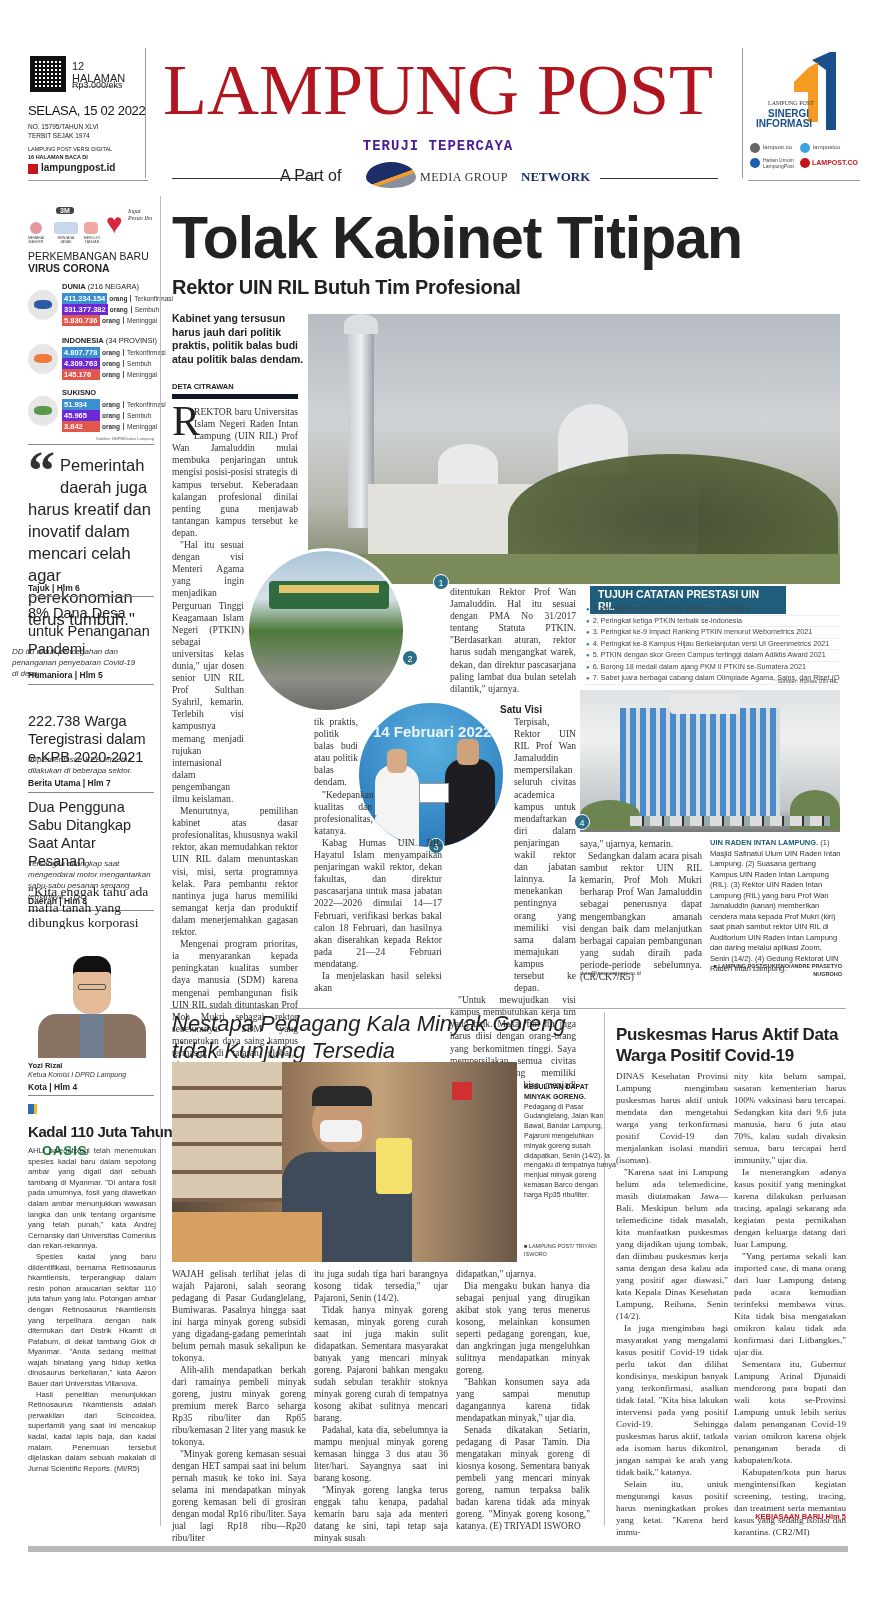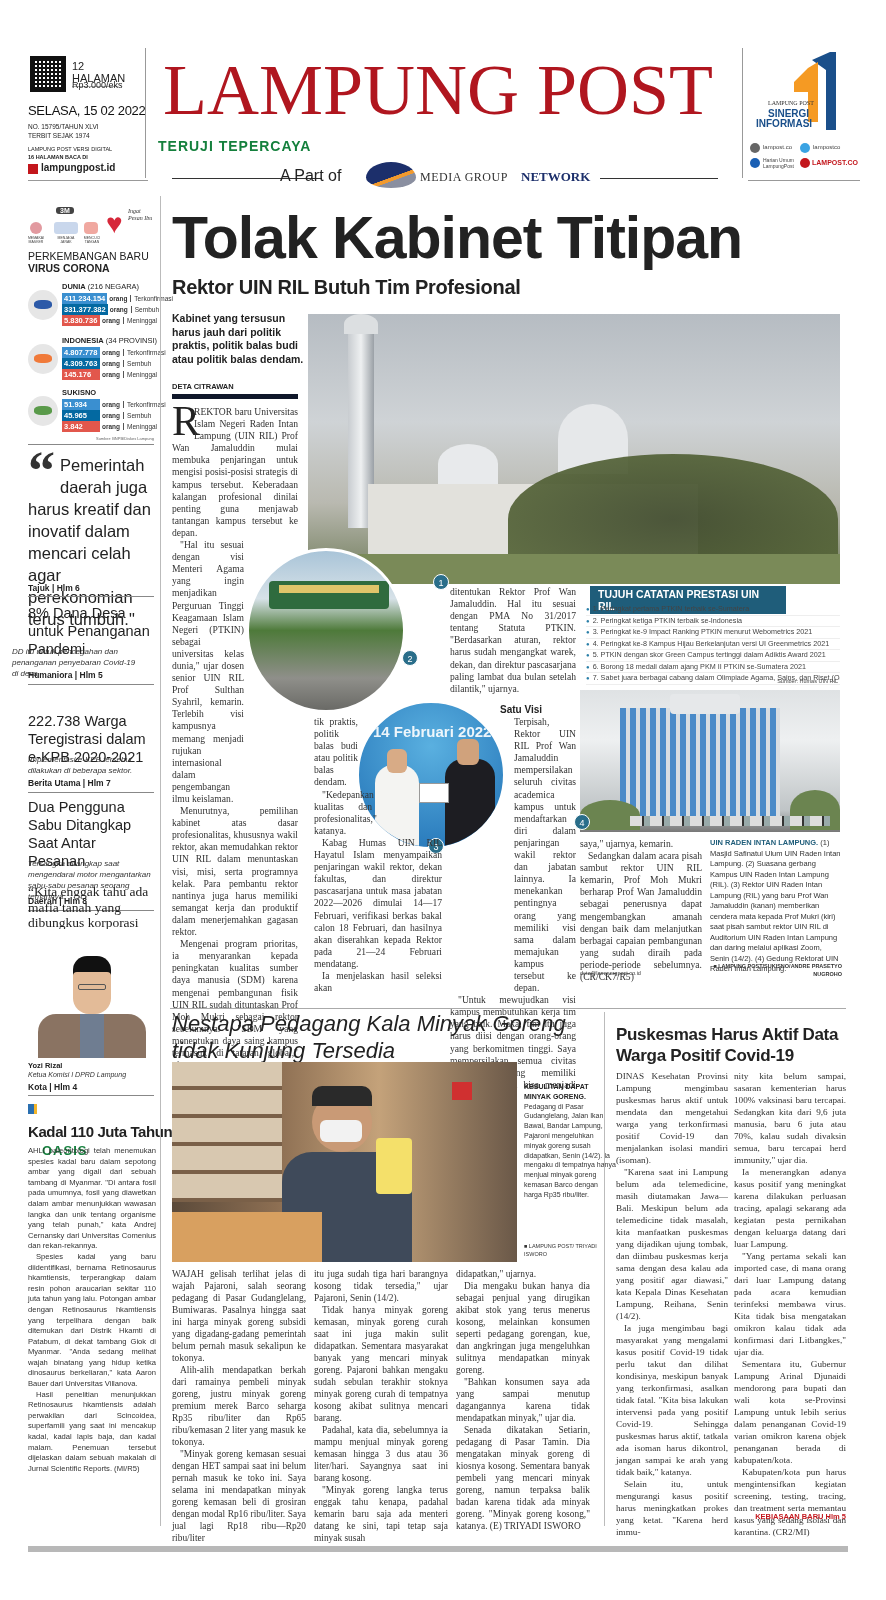--- a/index.html
+++ b/index.html
@@ -14,21 +14,21 @@
   .vr { position: absolute; width: 1px; background: #999; }
 
   
   .qr { width: 36px; height: 36px; background:
       linear-gradient(90deg,#111 25%,transparent 25%,transparent 50%,#111 50%,#111 75%,transparent 75%) 0 0/8px 8px,
       linear-gradient(#111 25%,transparent 25%,transparent 50%,#111 50%,#111 75%,transparent 75%) 0 0/8px 8px;
       border: 3px solid #111; }
   .masthead-title { font-family: "Liberation Serif", serif; font-size: 72px; color: #b0161f; letter-spacing: 0px; line-height: 1; font-variant: small-caps; font-weight: normal; }
   .covid-bar { display: inline-block; color: #fff; font-size: 7.5px; font-weight: bold; padding: 1px 2px; margin-right: 2px; min-width: 38px; }
   .blue-bar { background: #3a8fd0; }
-  .green-bar { background: #0369a1; }
+  .green-bar { background: #6d28d9; }
   .red-bar { background: #e2574c; }
   .globe { width: 30px; height: 30px; border-radius: 50%; background: #e6e6e6; position: absolute; }
   .quote-big { font-family: "Liberation Sans", sans-serif; font-size: 16.5px; line-height: 22px; color: #222; }
   .side-head { font-family: "Liberation Sans", sans-serif; font-size: 14.5px; line-height: 18px; color: #222; }
   .side-desc { font-family: "Liberation Sans", sans-serif; font-style: italic; font-size: 8px; line-height: 11px; color: #333; }
   .side-sec { font-family: "Liberation Sans", sans-serif; font-weight: bold; font-size: 8.5px; color: #222; }
   .photo { position: absolute; overflow: hidden; }
   .prestasi-list li { list-style: none; font-family: Liberation Sans, sans-serif; font-size: 7.2px; line-height: 10.5px; color: #444; white-space: nowrap; border-bottom: 1px solid #eee; }
   .prestasi-list li::before { content: "●"; color: #2a7fa8; margin-right: 3px; font-size: 6px; }
   .caption { font-family: "Liberation Sans", sans-serif; font-size: 7.5px; line-height: 10.5px; color: #333; }
@@ -46,21 +46,21 @@
 <div class="abs sans" style="left:28px;top:123px;font-size:6.5px;color:#222;">NO. 15795/TAHUN XLVI</div>
 <div class="abs sans" style="left:28px;top:132px;font-size:6.5px;color:#222;">TERBIT SEJAK 1974</div>
 <div class="abs sans" style="left:28px;top:146px;font-size:5.5px;color:#222;">LAMPUNG POST VERSI DIGITAL</div>
 <div class="abs sans" style="left:28px;top:154px;font-size:5.5px;color:#222;font-weight:bold;">16 HALAMAN BACA DI</div>
 <div class="abs" style="left:28px;top:164px;width:10px;height:10px;background:#c3161c;"></div>
 <a class="abs sans" style="left:41px;top:162px;font-size:10px;font-weight:bold;color:#222;text-decoration:none;">lampungpost.id</a>
 <div class="hr" style="left:28px;top:180px;width:120px;background:#999;"></div>
 <div class="vr" style="left:145px;top:48px;height:130px;"></div>
 
 <div class="abs masthead-title" style="left:158px;top:54px;width:560px;text-align:center;">LAMPUNG POST</div>
-<div class="abs sans" style="left:158px;top:138px;width:560px;text-align:left;font-size:14px;font-weight:bold;letter-spacing:1px;color:#15803d;">TERUJI TEPERCAYA</div>
+<div class="abs sans" style="left:158px;top:138px;width:560px;text-align:center;font-size:14px;font-weight:bold;letter-spacing:1px;color:#4c1d95;font-family:Liberation Mono, monospace;">TERUJI TEPERCAYA</div>
 <div class="hr" style="left:172px;top:178px;width:150px;background:#333;"></div>
 <div class="abs sans" style="left:280px;top:167px;font-size:16px;color:#222;">A Part of</div>
 <div class="abs" style="left:366px;top:162px;width:50px;height:26px;border-radius:50% 50% 50% 50%/60% 60% 40% 40%;background:linear-gradient(160deg,#1c2f6b 55%,#f29a2e 56%,#f29a2e 64%,#8a8fa0 65%);"></div>
 <div class="abs serif" style="left:420px;top:170px;font-size:12px;color:#333;letter-spacing:0.5px;">MEDIA GROUP</div>
 <div class="abs serif" style="left:521px;top:169px;font-size:13px;color:#1c2f6b;font-weight:bold;font-variant:small-caps;">NETWORK</div>
 <div class="hr" style="left:600px;top:178px;width:118px;background:#333;"></div>
 <div class="vr" style="left:742px;top:48px;height:130px;"></div>
 
 <div class="abs" style="left:790px;top:50px;width:52px;height:82px;">
   <svg width="52" height="82" viewBox="0 0 52 82">

